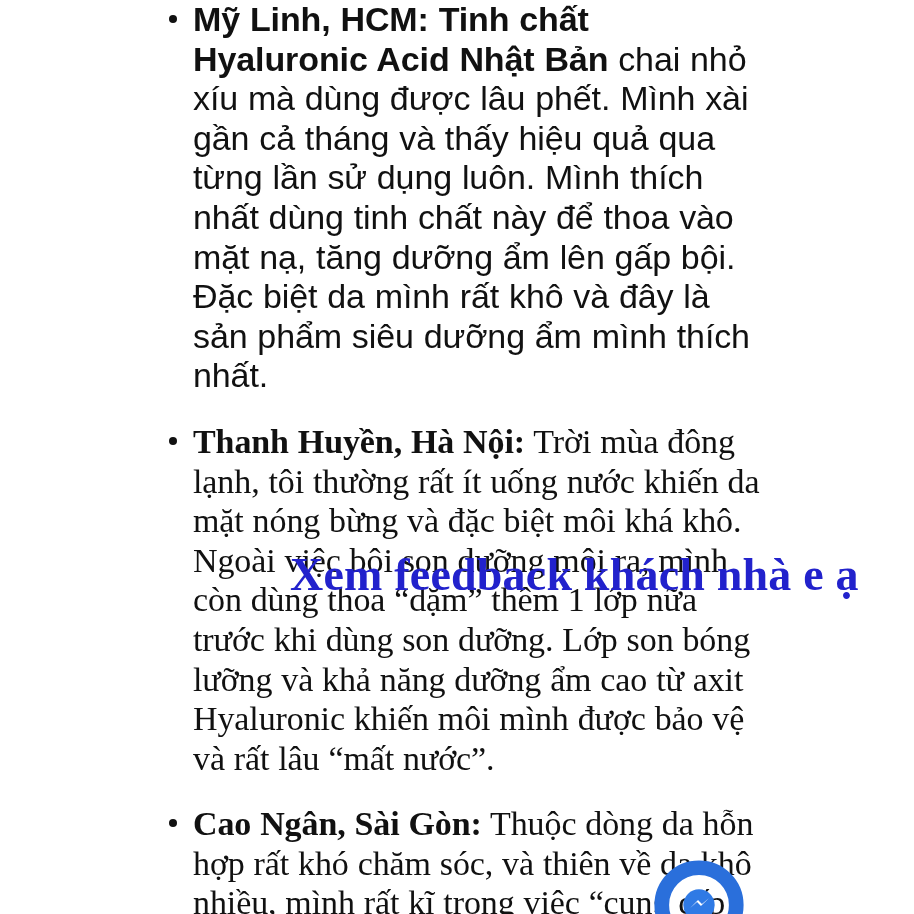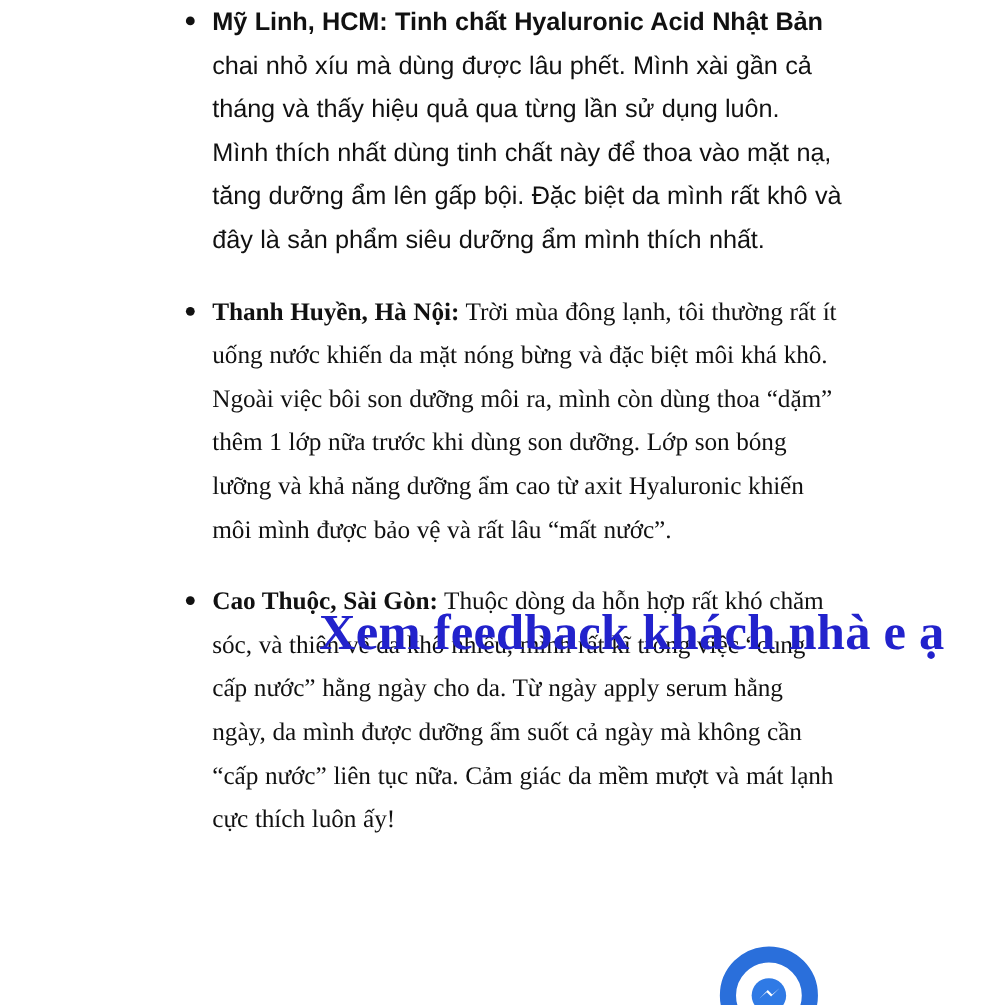--- a/index.html
+++ b/index.html
@@ -25,21 +25,21 @@
     top: 0px;
     width: 600px;
     margin: 0;
     padding: 0;
     list-style: none;
   }
   .testimonial-item {
     position: relative;
     padding-left: 28px;
     color: #111111;
-    font-size: 23px;
+    font-size: 34px;
     line-height: 39.6px;
     letter-spacing: -0.1px;
     text-align: left;
     word-spacing: 0.5px;
   }
   .testimonial-item + .testimonial-item {
     margin-top: 26px;
     font-family: Liberation Serif, serif;
   }
   .bullet-marker {
@@ -99,21 +99,21 @@
       <span class="reviewer-name">Mỹ Linh, HCM:</span><span class="reviewer-name"> Tinh chất Hyaluronic Acid Nhật Bản</span><span class="review-body"> chai nhỏ xíu mà dùng được lâu phết. Mình xài gần cả tháng và thấy hiệu quả qua từng lần sử dụng luôn. Mình thích nhất dùng tinh chất này để thoa vào mặt nạ, tăng dưỡng ẩm lên gấp bội. Đặc biệt da mình rất khô và đây là sản phẩm siêu dưỡng ẩm mình thích nhất.</span>
     </li>
 
     <li class="testimonial-item">
       <span class="bullet-marker" aria-label="•"></span>
       <span class="reviewer-name">Thanh Huyền, Hà Nội:</span><span class="review-body"> Trời mùa đông lạnh, tôi thường rất ít uống nước khiến da mặt nóng bừng và đặc biệt môi khá khô. Ngoài việc bôi son dưỡng môi ra, mình còn dùng  thoa “dặm” thêm 1 lớp nữa trước khi dùng son dưỡng. Lớp son bóng lưỡng và khả năng dưỡng ẩm cao từ axit Hyaluronic khiến môi mình được bảo vệ và rất lâu “mất nước”.</span>
     </li>
 
     <li class="testimonial-item">
       <span class="bullet-marker" aria-label="•"></span>
-      <span class="reviewer-name">Cao Thuộc, Sài Gòn:</span><span class="review-body"> Thuộc dòng da hỗn hợp rất khó chăm sóc, và thiên về da khô nhiều, mình rất kĩ trong việc “cung cấp nước” hằng ngày cho da. Từ ngày apply serum hằng ngày, da mình được dưỡng ẩm suốt cả ngày mà không cần “cấp nước” liên tục nữa. Cảm giác da mềm mượt và mát lạnh cực thích luôn ấy!</span>
+      <span class="reviewer-name">Cao Ngân, Sài Gòn:</span><span class="review-body"> Thuộc dòng da hỗn hợp rất khó chăm sóc, và thiên về da khô nhiều, mình rất kĩ trong việc “cung cấp nước” hằng ngày cho da. Từ ngày apply serum hằng ngày, da mình được dưỡng ẩm suốt cả ngày mà không cần “cấp nước” liên tục nữa. Cảm giác da mềm mượt và mát lạnh cực thích luôn ấy!</span>
     </li>
 
   </ul>
 
   <div class="overlay-caption">Xem feedback khách nhà e ạ</div>
 
   <div class="messenger-badge">
     <svg viewBox="0 0 100 100" xmlns="http://www.w3.org/2000/svg" aria-hidden="true">
       <circle cx="50" cy="50" r="38" fill="none" stroke="#2a6fdb" stroke-width="15"></circle>
       <circle cx="50" cy="50" r="16" fill="#2f7ae5"></circle>

